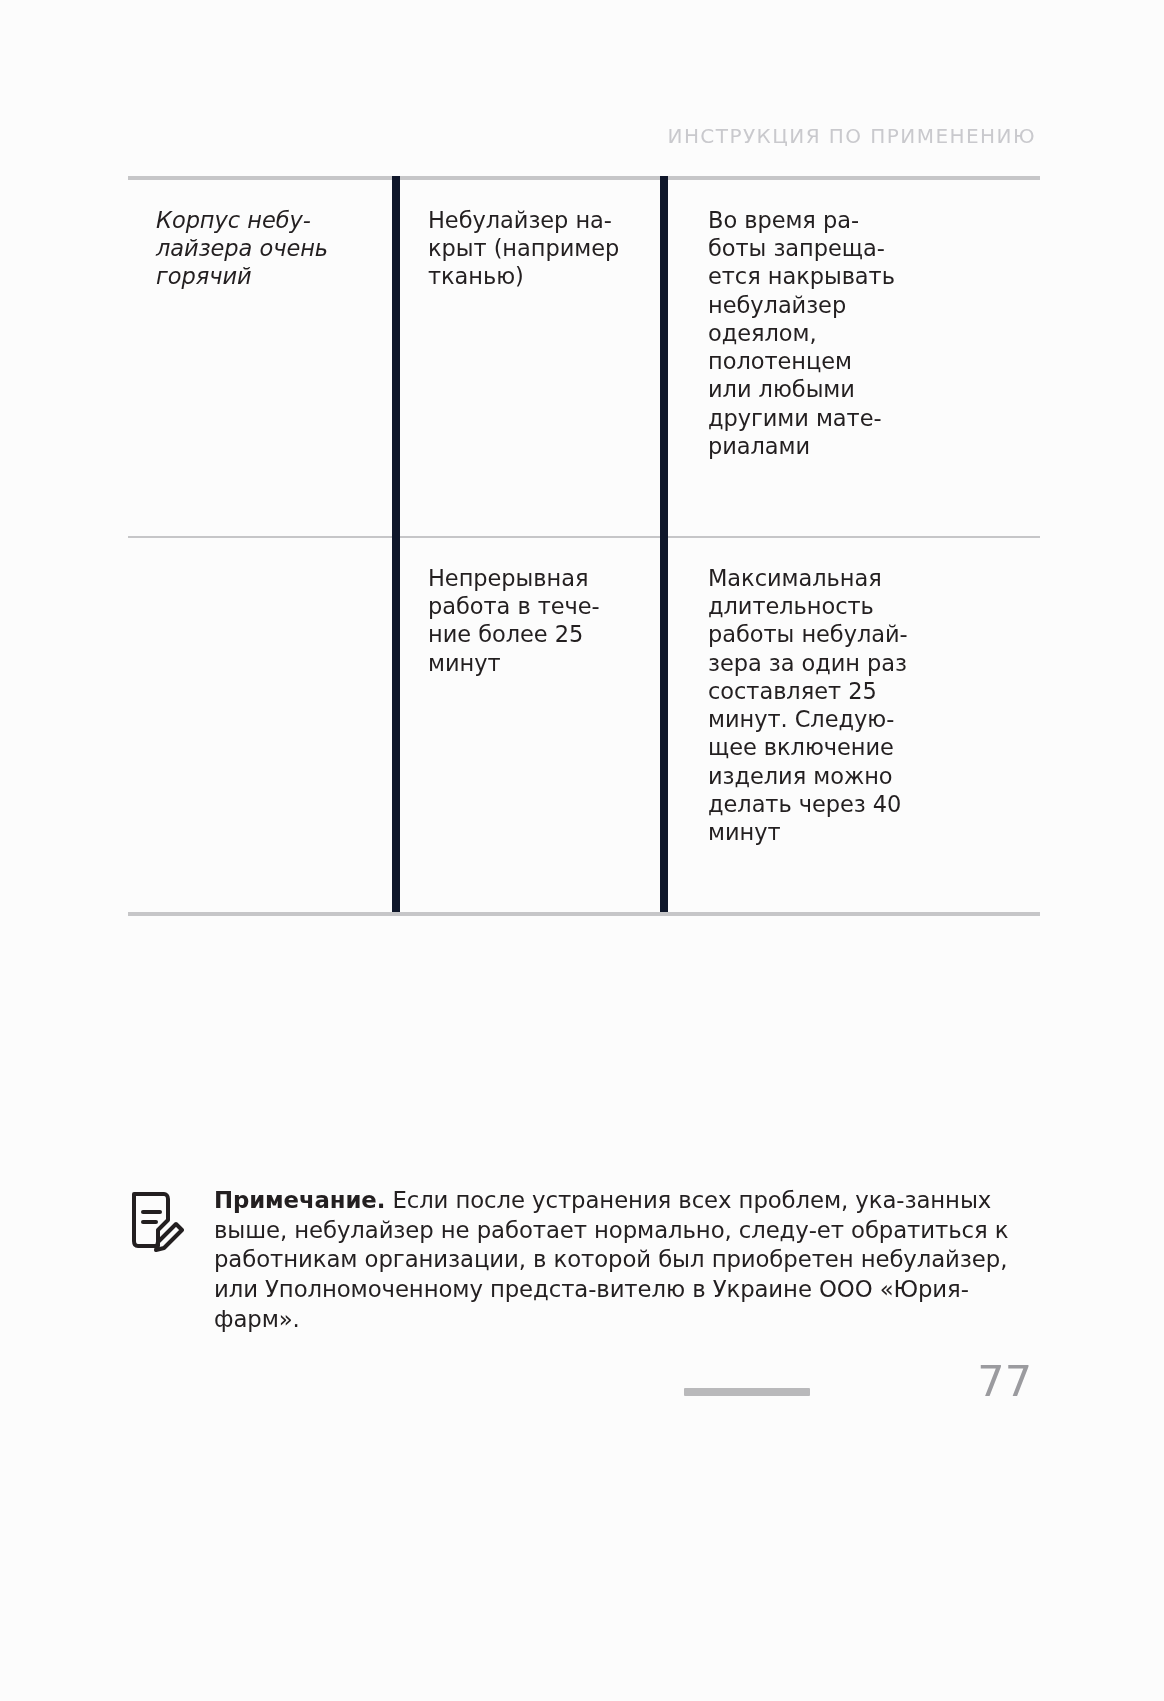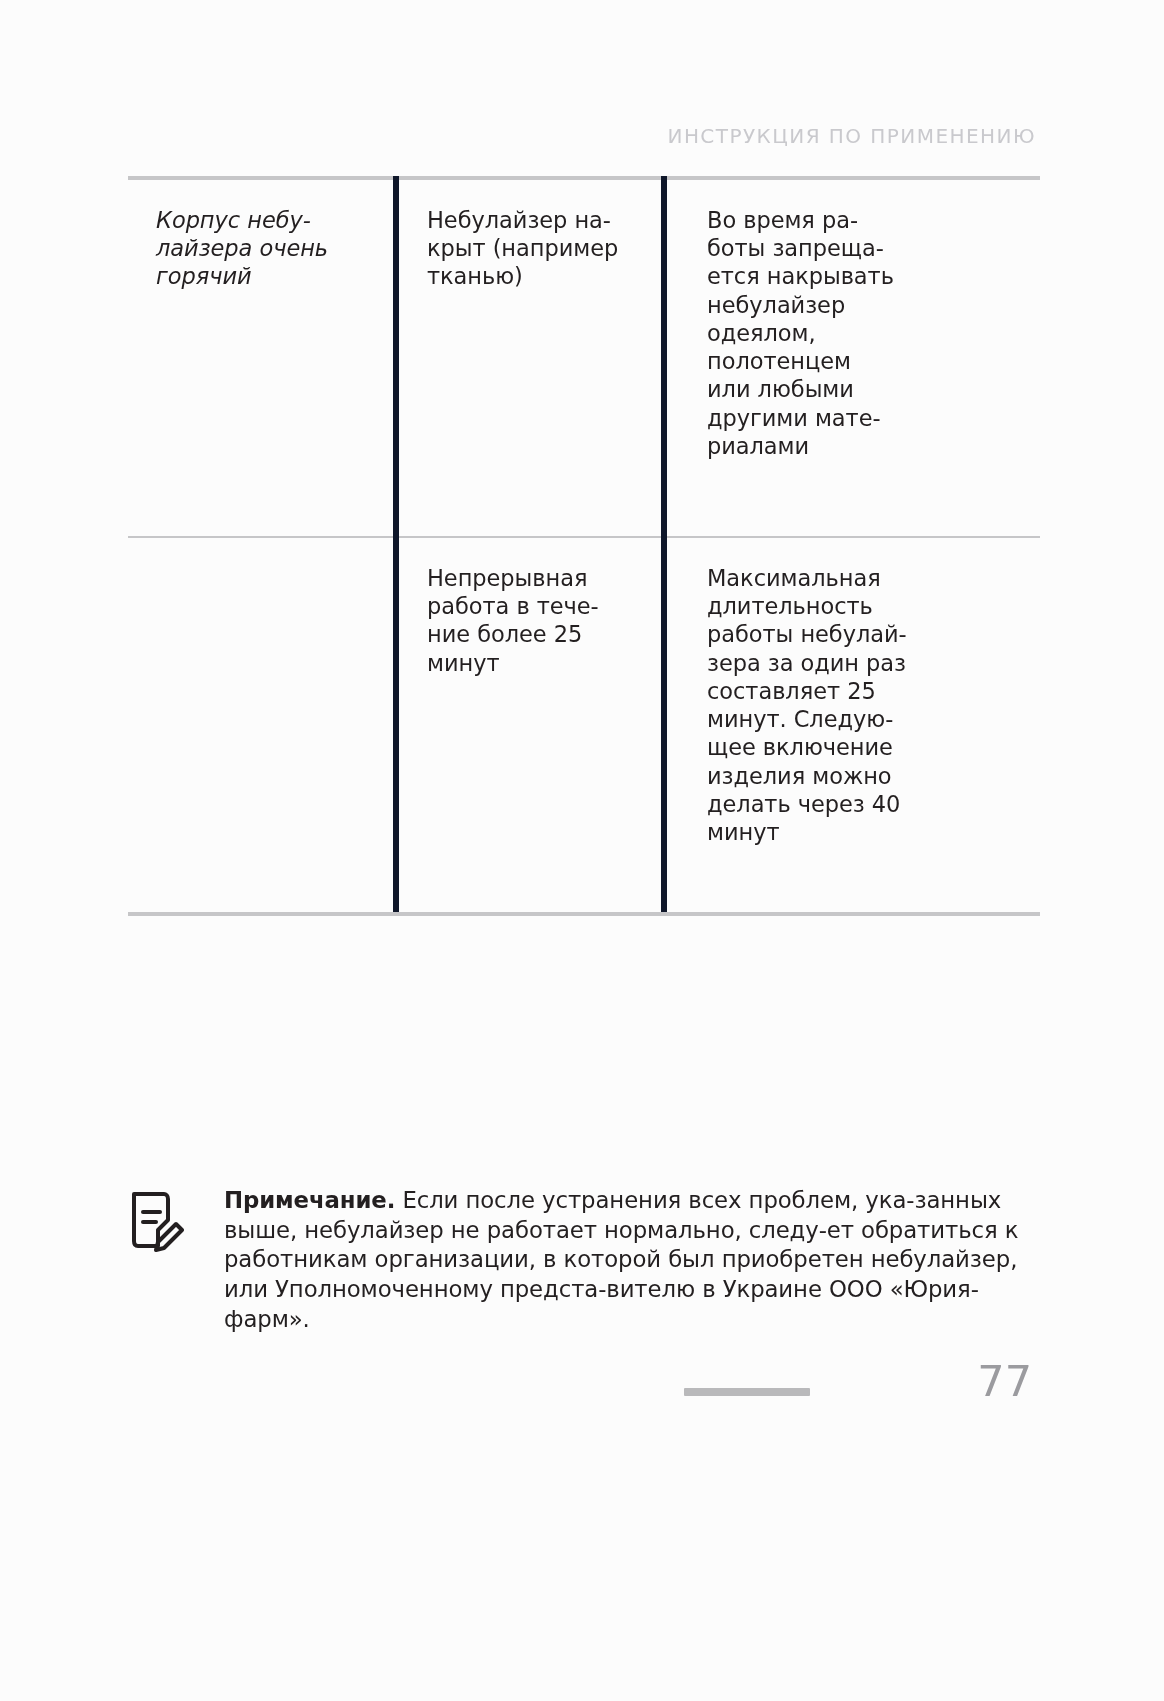--- a/index.html
+++ b/index.html
@@ -50,21 +50,21 @@
   table.tbl col.c1 { width: 268px; }
   table.tbl col.c2 { width: 268px; }
   table.tbl col.c3 { width: 376px; }
 
   table.tbl td {
     vertical-align: top;
     padding: 26px 26px 30px 28px;
     font-size: 22.5px;
     line-height: 1.255;
     color: #231f20;
-    border-left: 6px solid #0f172a;
+    border-left: 8px solid #0f172a;
     border-right: 2px solid #c6c6c8;
     letter-spacing: -0.05px;
   }
   table.tbl td.first { border-left: none; }
   table.tbl td.last  { border-right: none; padding-left: 40px; }
 
   
   .rule-top, .rule-mid, .rule-bot {
     position: absolute;
     left: 0;
@@ -88,21 +88,21 @@
   .cell-tall-3 { height: 330px; }
 
   
   .note {
     position: absolute;
     left: 128px;
     top: 1186px;
     width: 912px;
     display: flex;
     align-items: flex-start;
-    gap: 10px;
+    gap: 0;
   }
   .note-icon {
     width: 64px;
     flex: 0 0 64px;
     padding-top: 4px;
   }
   .note-icon svg { display: block; }
   .note-text {
     font-size: 22.8px;
     line-height: 1.30;

